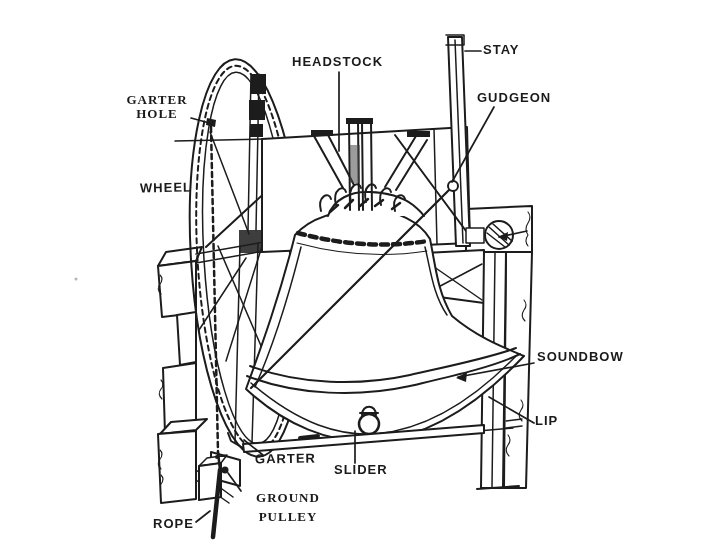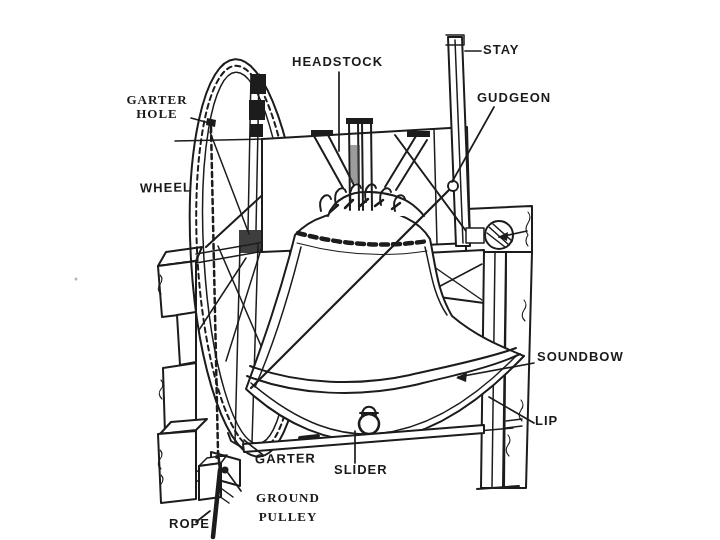--- a/index.html
+++ b/index.html
@@ -253,17 +253,17 @@
 
   <div class="label" style="left:334px; top:463px;">
     <span>SLIDER</span>
   </div>
 
   <div class="label center" style="left:238px; top:488px; width:74px; line-height:19px;margin-left:13px;">
     <span>GROUND</span>
     <span>PULLEY</span>
   </div>
 
-  <div class="label" style="left:153px; top:517px;margin-left:16px;">
+  <div class="label" style="left:153px; top:517px;">
     <span>ROPE</span>
   </div>
 
 </div>
 
 </body></html>

